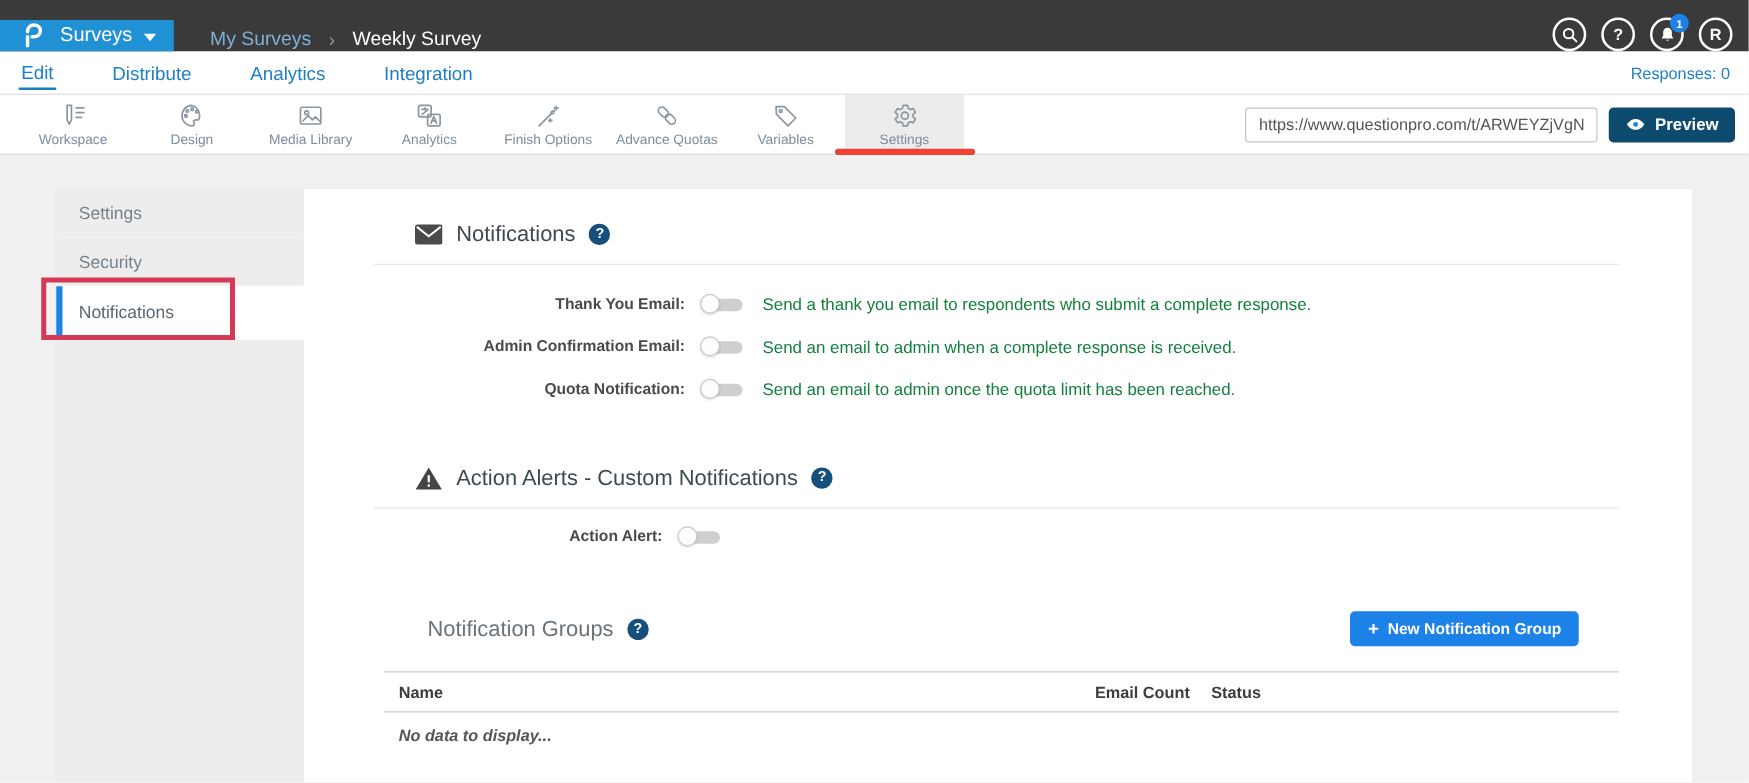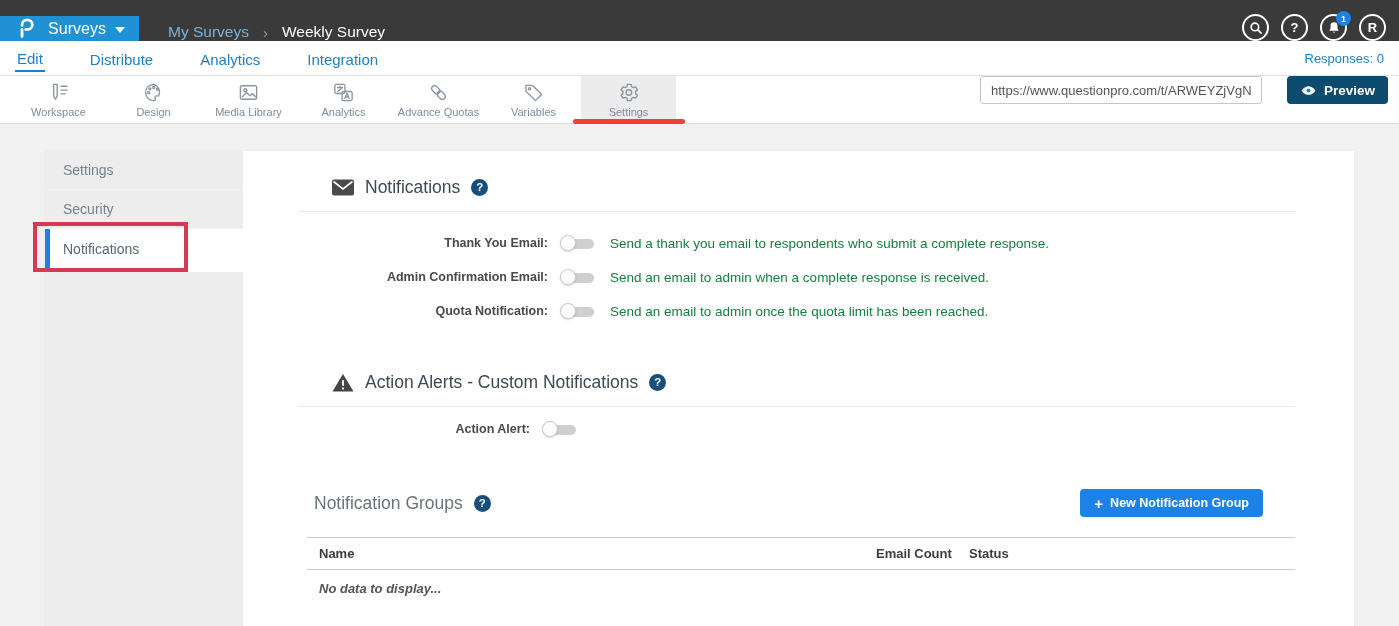--- a/index.html
+++ b/index.html
@@ -26,21 +26,21 @@
   .nav-item.active { border-bottom:2px solid #1d7fc4; }
   .responses { margin-left:auto; color:#1d7fc4; font-size:13px; }
 
   
   .toolbar { height:48px; background:#fff; border-bottom:1px solid #dcdcdc; display:flex; align-items:stretch; padding-left:11px; }
   .tool-item { width:95px; display:flex; flex-direction:column; align-items:center; justify-content:center; gap:2px; cursor:pointer; position:relative; }
   .tool-item svg { stroke:#8b96a0; fill:none; stroke-width:1.4; stroke-linecap:round; stroke-linejoin:round; }
   .tool-label { font-size:11px; color:#7d8d9e; white-space:nowrap; }
   .tool-item.active { background:#ececec; }
   .red-underline { position:absolute; bottom:-1px; left:50%; transform:translateX(-50%); width:112px; height:5px; border-radius:3px; background:#ef4134; }
-  .toolbar-right { margin-left:auto; display:flex; align-items:flex-start; gap:25px; padding-right:11px; }
+  .toolbar-right { margin-left:auto; display:flex; align-items:center; gap:9px; padding-right:11px; }
   .url-input { width:282px; height:28px; border:1px solid #c6c6c6; border-radius:3px; padding:0 10px; font-size:13px; color:#555; font-family:"Liberation Sans", sans-serif; }
   .preview-btn { height:28px; background:#0c4a6e; border:none; border-radius:4px; color:#fff; font-size:13.5px; font-weight:bold; display:flex; align-items:center; gap:7px; padding:0 13px; cursor:pointer; }
 
   
   .content { height:502px; padding-top:27px; }
   .card { margin-left:45px; width:1309px; height:475px; background:#fff; display:flex; position:relative; box-shadow:0 0 2px rgba(0,0,0,.06); }
   .sidebar { width:198px; display:flex; flex-direction:column; }
   .side-item { height:39px; background:#ededed; display:flex; align-items:center; padding-left:18px; font-size:14px; color:#77828c; cursor:pointer; border-bottom:1px solid #f3f3f3; }
   .side-item.active { background:#fff; border-left:5px solid #1c82e8; padding-left:13px; color:#5c666e; border-bottom:none; }
   .side-filler { flex:1; background:#ededed; margin-top:4px; }
@@ -160,20 +160,27 @@
   <div class="tool-item">
     <svg width="23" height="23" viewBox="0 0 24 24">
       <rect x="3" y="3.5" width="10.5" height="9.5" rx="1.5"></rect>
         <rect x="10.5" y="11" width="10.5" height="9.5" rx="1.5"></rect>
       <path d="M5.8 6.8h5M8.3 5.6v1.2M6 11l4.5-3.8"></path>
       <path d="M13.4 18.3l2.3-5.6 2.3 5.6M14.3 16.4h2.9"></path>
     </svg>
     <span class="tool-label">Analytics</span>
   </div>
 
+  <div class="tool-item">
+    <svg width="23" height="23" viewBox="0 0 24 24">
+      <path d="M4.5 20.5L14 11l2.3-.9.9-2.4-2.4.9-.9 2.4"></path>
+      <path d="M18.7 4.2v3.2M17.1 5.8h3.2M13.8 14.7v2.6M12.5 16h2.6"></path>
+    </svg>
+    <span class="tool-label">Finish Options</span>
+  </div>
 
   <div class="tool-item">
     <svg width="23" height="23" viewBox="0 0 24 24">
       <g transform="rotate(45 12 12)">
         <rect x="3.2" y="9" width="9.4" height="6" rx="3"></rect>
           <rect x="11.4" y="9" width="9.4" height="6" rx="3"></rect>
       </g>
     </svg>
     <span class="tool-label">Advance Quotas</span>
   </div>
@@ -270,21 +277,21 @@
 
       <div class="toggle-row action-row">
         <span class="t-label narrow">Action Alert:</span>
         <span class="switch">
             <span class="track"></span>
             <span class="knob"></span>
           </span>
       </div>
 
       <div class="groups-head">
-        <div class="sec-head" style="margin-left:15px;">
+        <div class="sec-head" style="margin-left:43px;">
           <span class="sec-title muted">Notification Groups</span>
           <span class="help-circle">?</span>
         </div>
         <button class="new-group-btn">
           <span class="plus">+</span>
           <span>New Notification Group</span>
         </button>
       </div>
 
       <div class="group-table">

